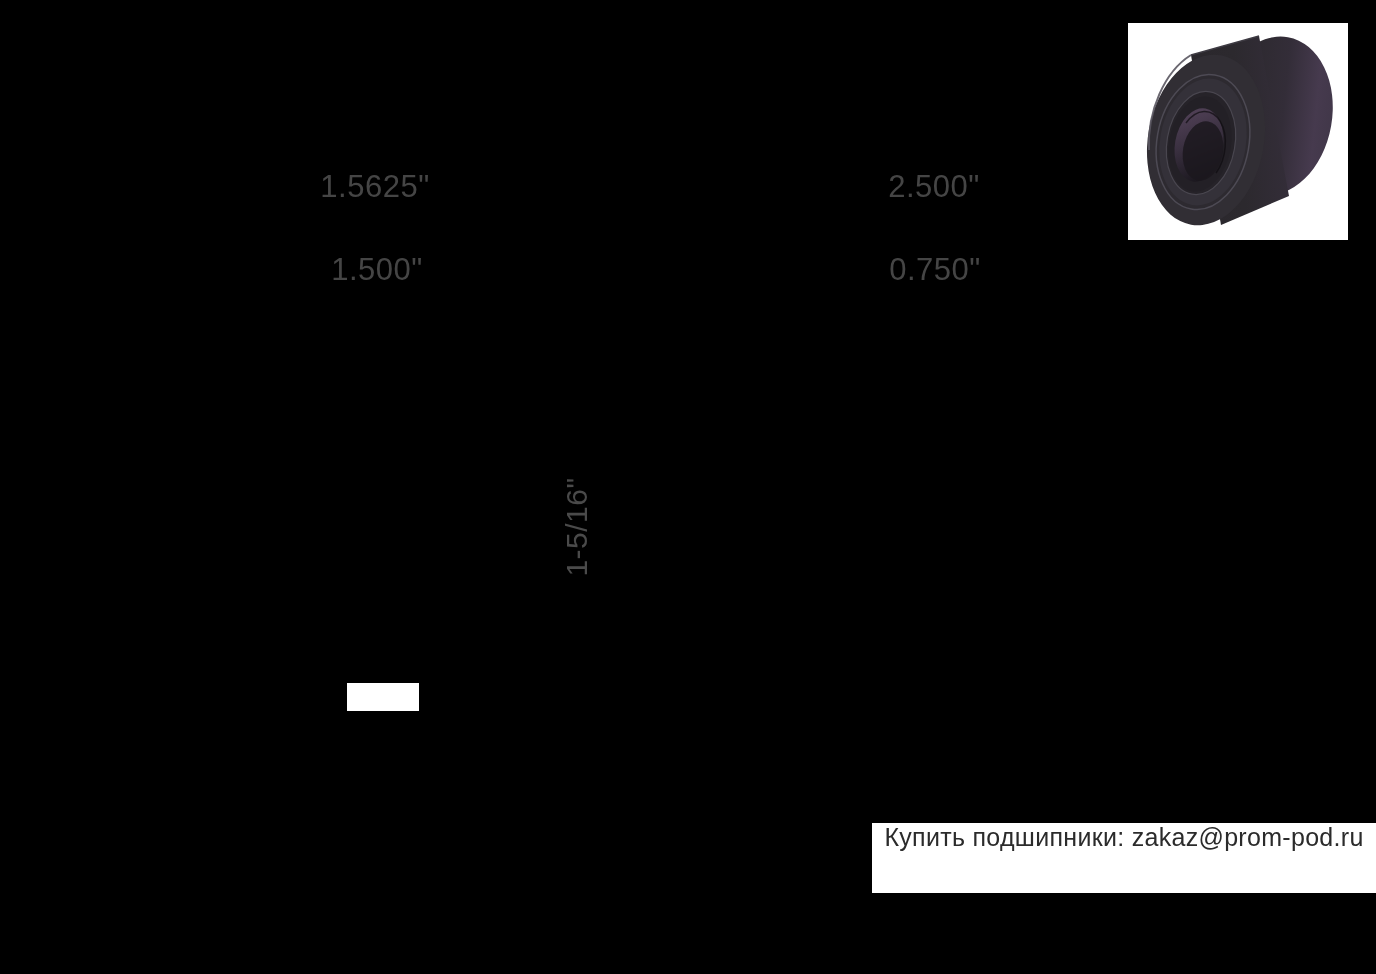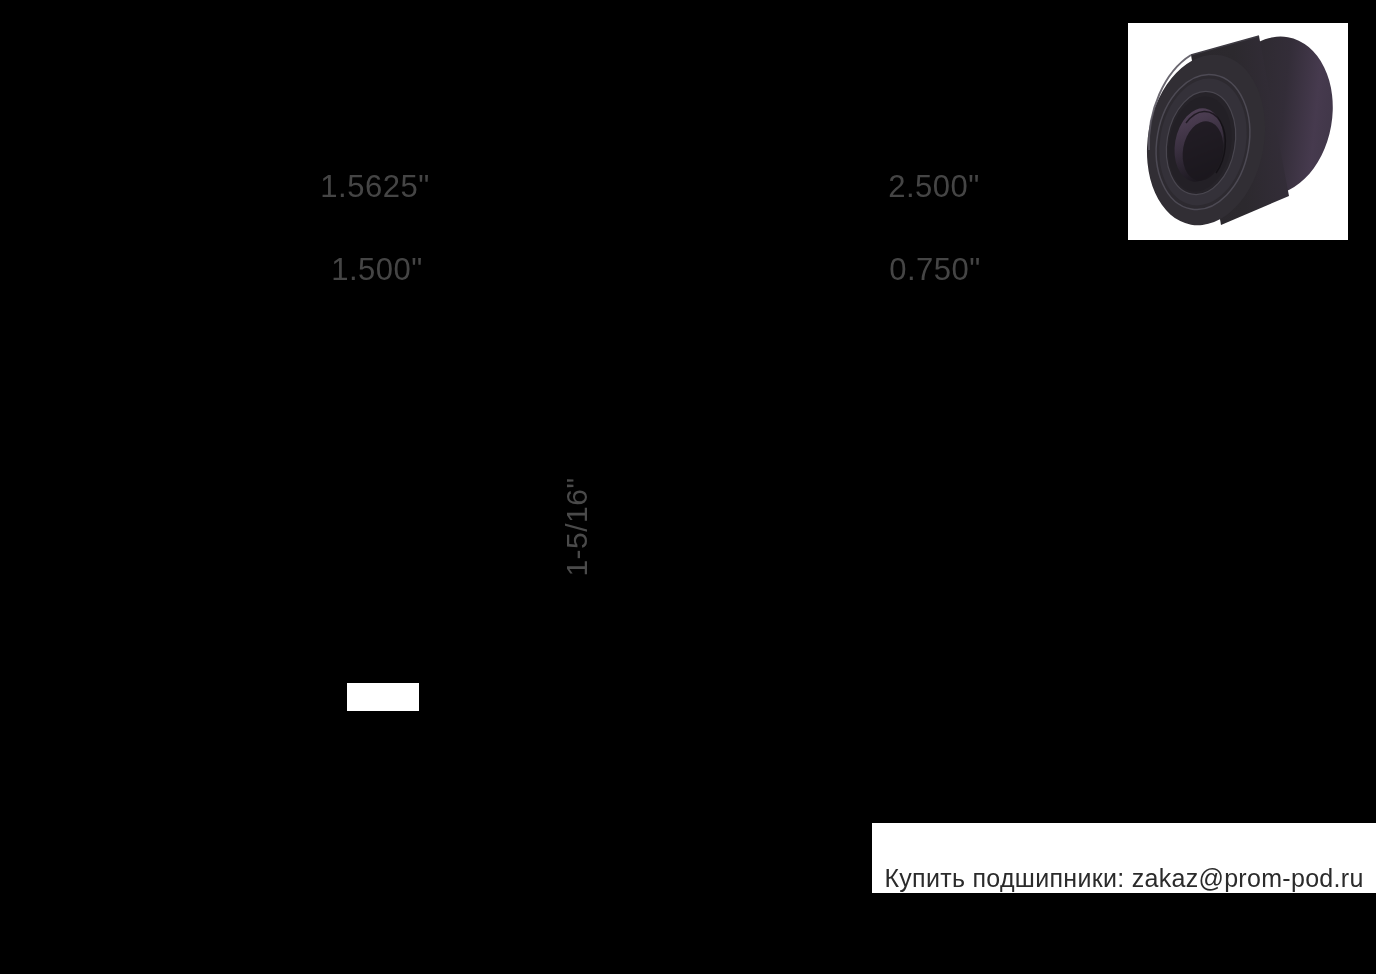--- a/index.html
+++ b/index.html
@@ -40,21 +40,21 @@
     position:absolute;
     left:347px;top:683px;
     width:72px;height:28px;
     background:#fff;
   }
   .banner{
     position:absolute;
     left:872px;top:823px;
     width:504px;height:70px;
     background:#fff;
-    display:flex;align-items:flex-end;justify-content:center;
+    display:flex;align-items:flex-start;justify-content:center;
   }
   .banner-text{
     color:#2b2b2b;
     font-size:25px;
     letter-spacing:0.3px;
     white-space:nowrap;
   }
 </style>
 </head>
 <body>

